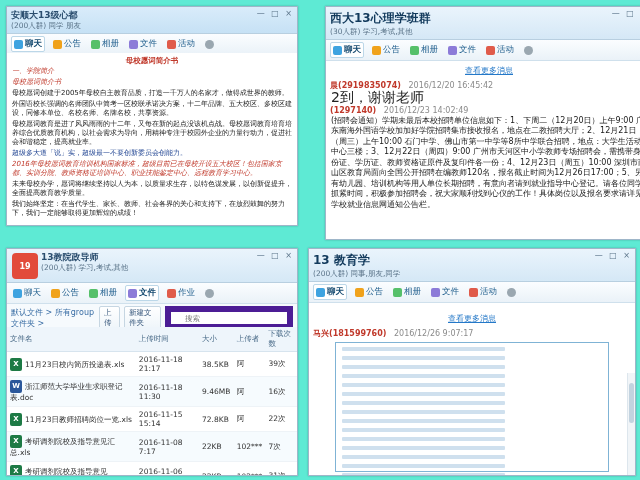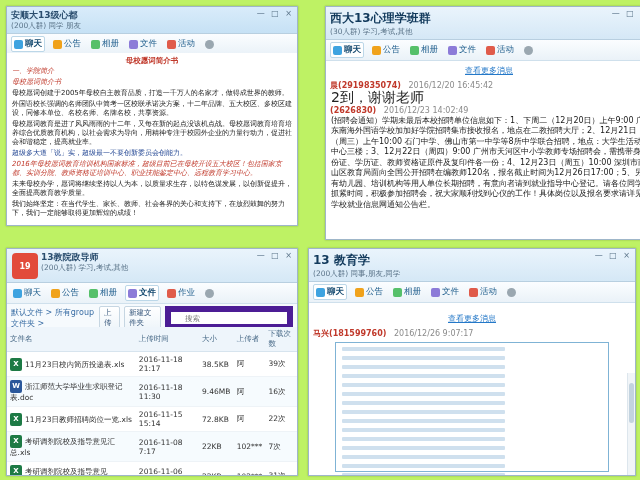--- a/index.html
+++ b/index.html
@@ -1,17 +1,17 @@
 <!DOCTYPE html>
 <html><head>
 <meta charset="utf-8">
 <style>
   html,body{margin:0;padding:0;background:#b9b9b9;}
   body{width:640px;height:480px;font-family:"DejaVu Sans","Liberation Sans",sans-serif;font-size:9px;color:#222;overflow:hidden;}
-  .page{position:relative;width:640px;height:480px;background:#bef264;}
+  .page{position:relative;width:640px;height:480px;background:#5eead4;}
 
   
   .win{position:absolute;background:#ffffff;border:1px solid #9fb6c9;box-shadow:0 0 2px rgba(0,0,0,.25);overflow:hidden;}
   .win-head{background:linear-gradient(#eaf4fc,#d5e8f6);border-bottom:1px solid #b8cfe0;padding:3px 4px 2px 4px;position:relative;}
   .win-title{font-size:9px;font-weight:bold;color:#2a4d6e;line-height:11px;}
   .win-sub{font-size:7.5px;color:#5b7489;line-height:10px;}
   .win-ctrl{position:absolute;right:3px;top:2px;font-size:8px;color:#5b7489;letter-spacing:2px;}
 
   
   .tabs{display:flex;align-items:center;gap:6px;background:linear-gradient(#fbfdff,#eaf2f8);border-bottom:1px solid #cfe0ec;padding:2px 4px;}
@@ -156,21 +156,21 @@
         </div>
     </div>
     <div class="msgarea" style="top:56px;">
       <div class="more">查看更多消息</div>
       <div class="sender">
         <span class="nm">晨(2919835074)</span>
         <span class="time">2016/12/20 16:45:42</span>
       </div>
       <div class="bubble">2到，谢谢老师</div>
       <div class="sender">
-        <span class="nm">(2626830)</span>
+        <span class="nm">(1297140)</span>
         <span class="time">2016/12/23 14:02:49</span>
       </div>
       <div class="longmsg">(招聘会通知）学期未最后本校招聘单位信息如下：1、下周二（12月20日）上午9:00 广东南海外国语学校加加好学院招聘集市接收报名，地点在二教招聘大厅；2、12月21日（周三）上午10:00 石门中学、佛山市第一中学等8所中学联合招聘，地点：大学生活动中心三楼；3、12月22日（周四）9:00 广州市天河区中小学教师专场招聘会，需携带身份证、学历证、教师资格证原件及复印件各一份；4、12月23日（周五）10:00 深圳市南山区教育局面向全国公开招聘在编教师120名，报名截止时间为12月26日17:00；5、另有幼儿园、培训机构等用人单位长期招聘，有意向者请到就业指导中心登记。请各位同学抓紧时间，积极参加招聘会，祝大家顺利找到心仪的工作！具体岗位以及报名要求请详见学校就业信息网通知公告栏。</div>
     </div>
   </div>
 
   <div class="win" id="win3">
     <div class="win-head" style="padding-left:34px;min-height:28px;">
       <div class="avatar-red">19</div>
       <div class="win-title">13教院政导师</div>

